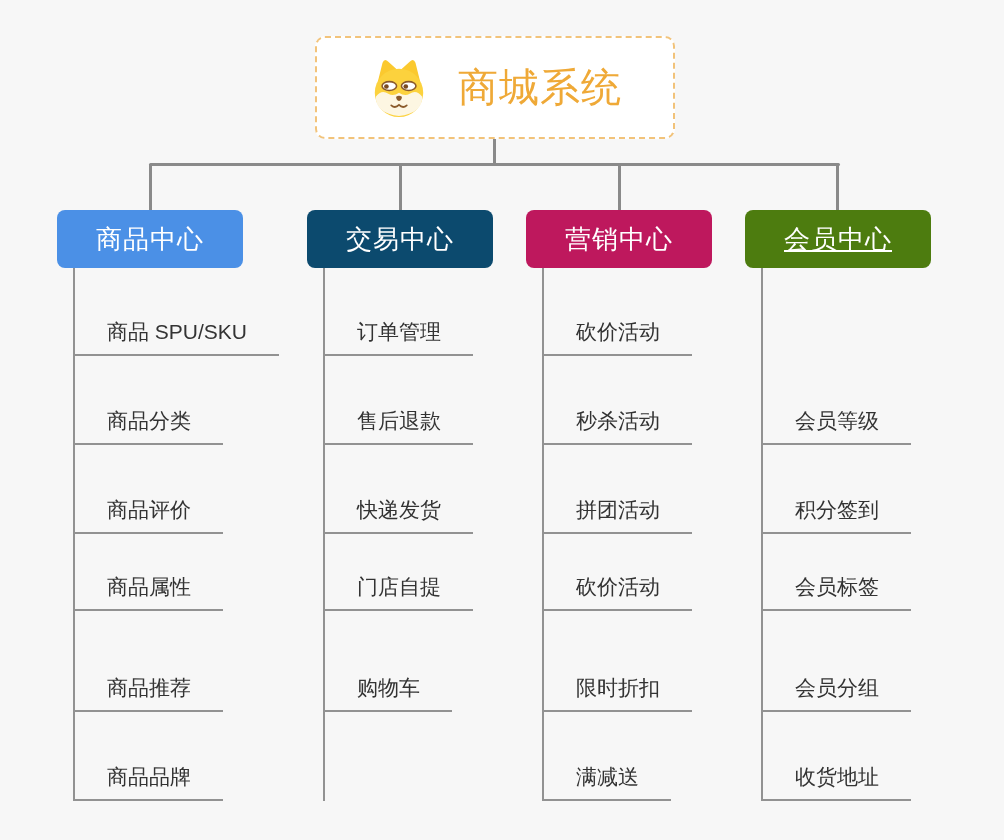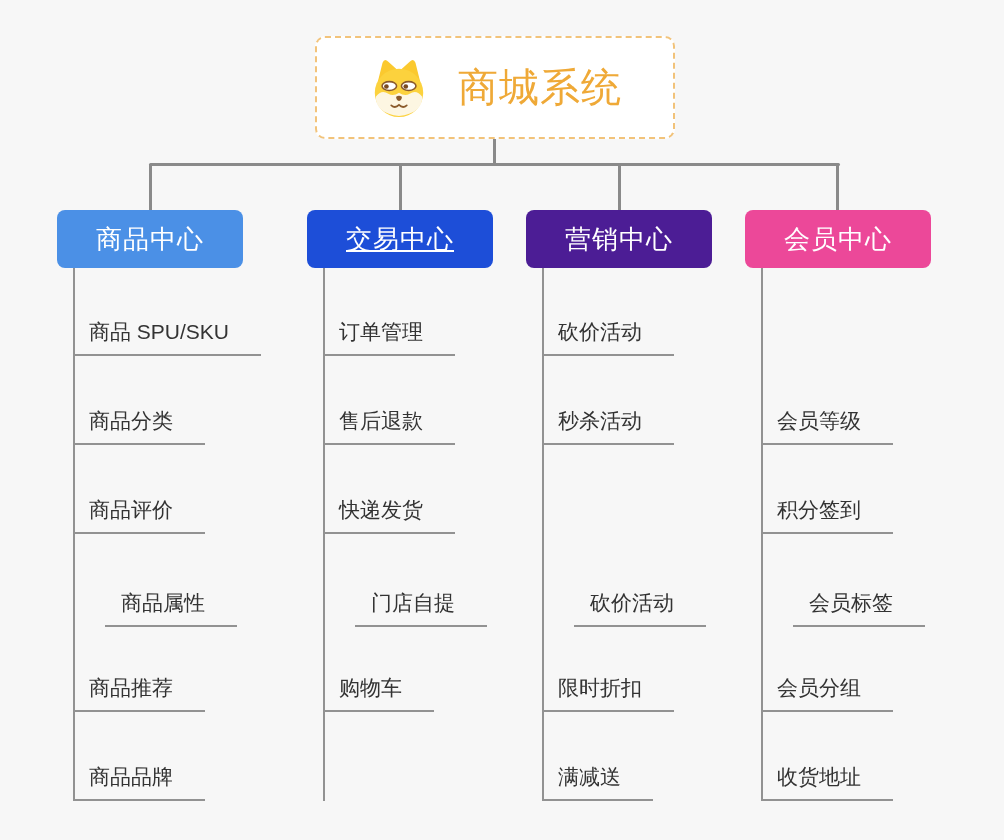--- a/index.html
+++ b/index.html
@@ -42,27 +42,27 @@
     text-align:center;white-space:nowrap;cursor:pointer;
     letter-spacing:1px;
   }
   .branch-trunk{
     position:absolute;left:16px;top:58px;width:2px;height:533px;
     background:#929292;
   }
   .leaf{
     position:absolute;left:16px;
     width:max-content;
-    padding:0 32px 9px 16px;
+    padding:0 32px 9px 34px;
     border-bottom:2px solid #929292;
     font-size:21px;line-height:26px;color:#333333;
     white-space:nowrap;cursor:pointer;
   }
   .leaf.i0{top:109px;} .leaf.i1{top:198px;} .leaf.i2{top:287px;}
-  .leaf.i3{top:380px;margin-left:32px;} .leaf.i4{top:465px;} .leaf.i5{top:554px;}
+  .leaf.i3{top:364px;} .leaf.i4{top:465px;} .leaf.i5{top:554px;}
 </style>
 </head>
 <body>
 
 <div class="root-box">
   <svg class="root-icon" viewBox="0 0 64 64">
 
     <path d="M10 26 L15 6 Q17 1 21 5 L31 14 Z" fill="#fbc92f"></path>
     <path d="M54 26 L49 6 Q47 1 43 5 L33 14 Z" fill="#fbc92f"></path>
 
@@ -94,40 +94,41 @@
   <div class="branch-trunk"></div>
   <div class="leaf i0">商品 SPU/SKU</div>
   <div class="leaf i1">商品分类</div>
   <div class="leaf i2">商品评价</div>
   <div class="leaf i3">商品属性</div>
   <div class="leaf i4">商品推荐</div>
   <div class="leaf i5">商品品牌</div>
 </div>
 
 <div class="branch b1">
-  <div class="branch-header" style="background-color: #1d4ed8; text-decoration: underline;">交易中心</div>
+  <div class="branch-header" style="background-color: #0c4a6e;">交易中心</div>
   <div class="branch-trunk"></div>
   <div class="leaf i0">订单管理</div>
   <div class="leaf i1">售后退款</div>
   <div class="leaf i2">快递发货</div>
   <div class="leaf i3">门店自提</div>
   <div class="leaf i4">购物车</div>
 </div>
 
 <div class="branch b2">
-  <div class="branch-header" style="background-color: #4c1d95;">营销中心</div>
+  <div class="branch-header" style="background-color: #be185d;">营销中心</div>
   <div class="branch-trunk"></div>
   <div class="leaf i0">砍价活动</div>
   <div class="leaf i1">秒杀活动</div>
+  <div class="leaf i2">拼团活动</div>
   <div class="leaf i3">砍价活动</div>
   <div class="leaf i4">限时折扣</div>
   <div class="leaf i5">满减送</div>
 </div>
 
 <div class="branch b3">
-  <div class="branch-header" style="background-color: #ec4899;">会员中心</div>
+  <div class="branch-header" style="background-color: #4d7c0f; text-decoration: underline;">会员中心</div>
   <div class="branch-trunk"></div>
   <div class="leaf i1">会员等级</div>
   <div class="leaf i2">积分签到</div>
   <div class="leaf i3">会员标签</div>
   <div class="leaf i4">会员分组</div>
   <div class="leaf i5">收货地址</div>
 </div>
 
 </body></html>

